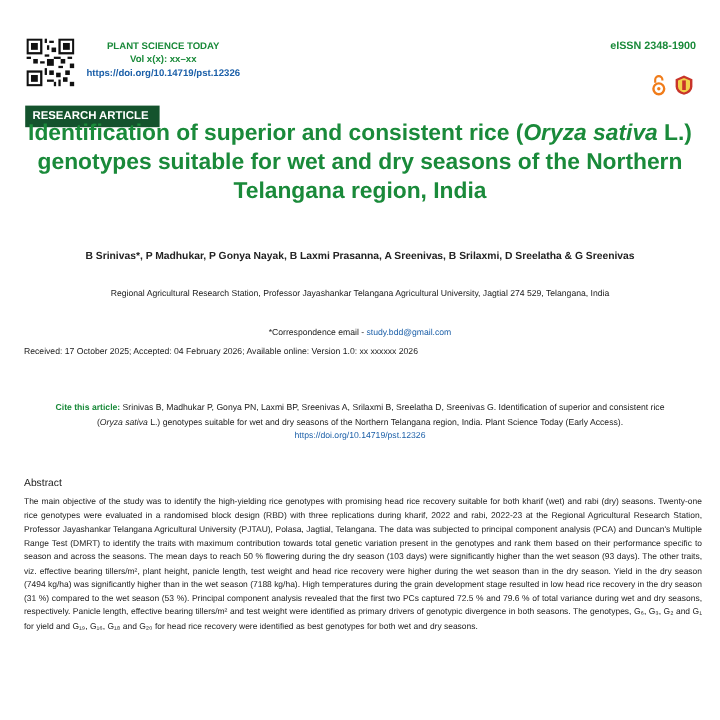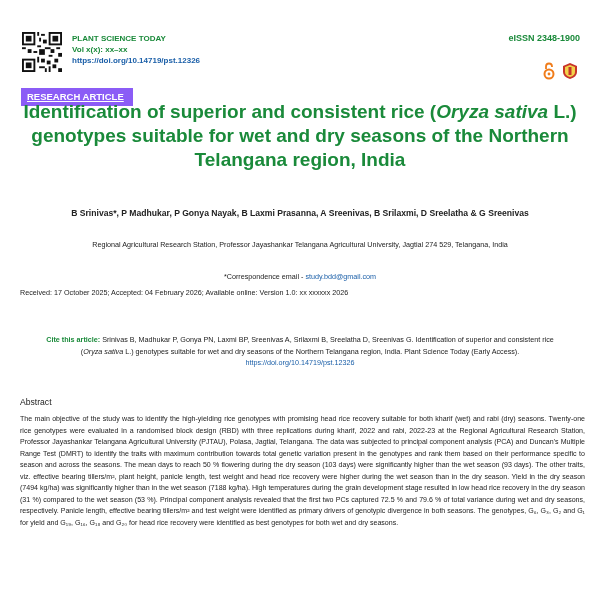--- a/index.html
+++ b/index.html
@@ -1,31 +1,31 @@
 <!DOCTYPE html>
 <html><head>
 <meta charset="utf-8">
 <style>
   * { box-sizing: border-box; margin: 0; padding: 0; }
   html, body { width: 600px; height: 600px; overflow: hidden; background: #ffffff; }
   body { font-family: "Liberation Sans", sans-serif; color: #222; position: relative; }
 
-  .header { position: absolute; left: 0; top: 0; width: 600px; height: 90px; }
+  .header { position: absolute; left: 0; top: 0; width: 600px; height: 90px; text-align: center; }
   .qr { position: absolute; left: 22px; top: 32px; width: 40px; height: 40px; }
   .journal-info { position: absolute; left: 72px; top: 33px; font-size: 8px; line-height: 11px; font-weight: bold; }
   .journal-name { color: #1a8a3a; }
   .journal-vol { color: #1a8a3a; }
   .journal-doi { color: #1b5fa8; text-decoration: none; }
   .eissn { position: absolute; right: 20px; top: 33px; font-size: 9px; font-weight: bold; color: #1a8a3a; }
   .oa-icons { position: absolute; right: 22px; top: 62px; display: flex; gap: 6px; align-items: center; }
   .oa-icon { width: 14px; height: 18px; }
   .crossmark { width: 16px; height: 18px; }
 
-  .badge { position: absolute; left: 21px; top: 88px; width: 112px; height: 18px; background: #8b5cf6; color: #fff;
-           font-size: 9.5px; font-weight: bold; line-height: 18px; padding-left: 6px; text-decoration: underline; }
+  .badge { position: absolute; left: 21px; top: 88px; width: 112px; height: 18px; background: #14532d; color: #fff;
+           font-size: 9.5px; font-weight: bold; line-height: 18px; padding-left: 6px; }
 
   .title { position: absolute; left: 20px; top: 100px; width: 560px; text-align: center; color: #1a8a3a;
            font-size: 19px; line-height: 24px; font-weight: bold; }
   .title i { font-style: italic; }
 
   .authors { position: absolute; left: 20px; top: 208px; width: 560px; text-align: center; font-size: 8.6px; font-weight: bold; color: #222; }
   .affiliation { position: absolute; left: 20px; top: 240px; width: 560px; text-align: center; font-size: 7.2px; color: #222; }
   .correspondence { position: absolute; left: 20px; top: 272px; width: 560px; text-align: center; font-size: 7.2px; color: #222; }
   .correspondence .email { color: #1b5fa8; }
   .dates { position: absolute; left: 20px; top: 288px; width: 560px; font-size: 7.2px; color: #222; }

